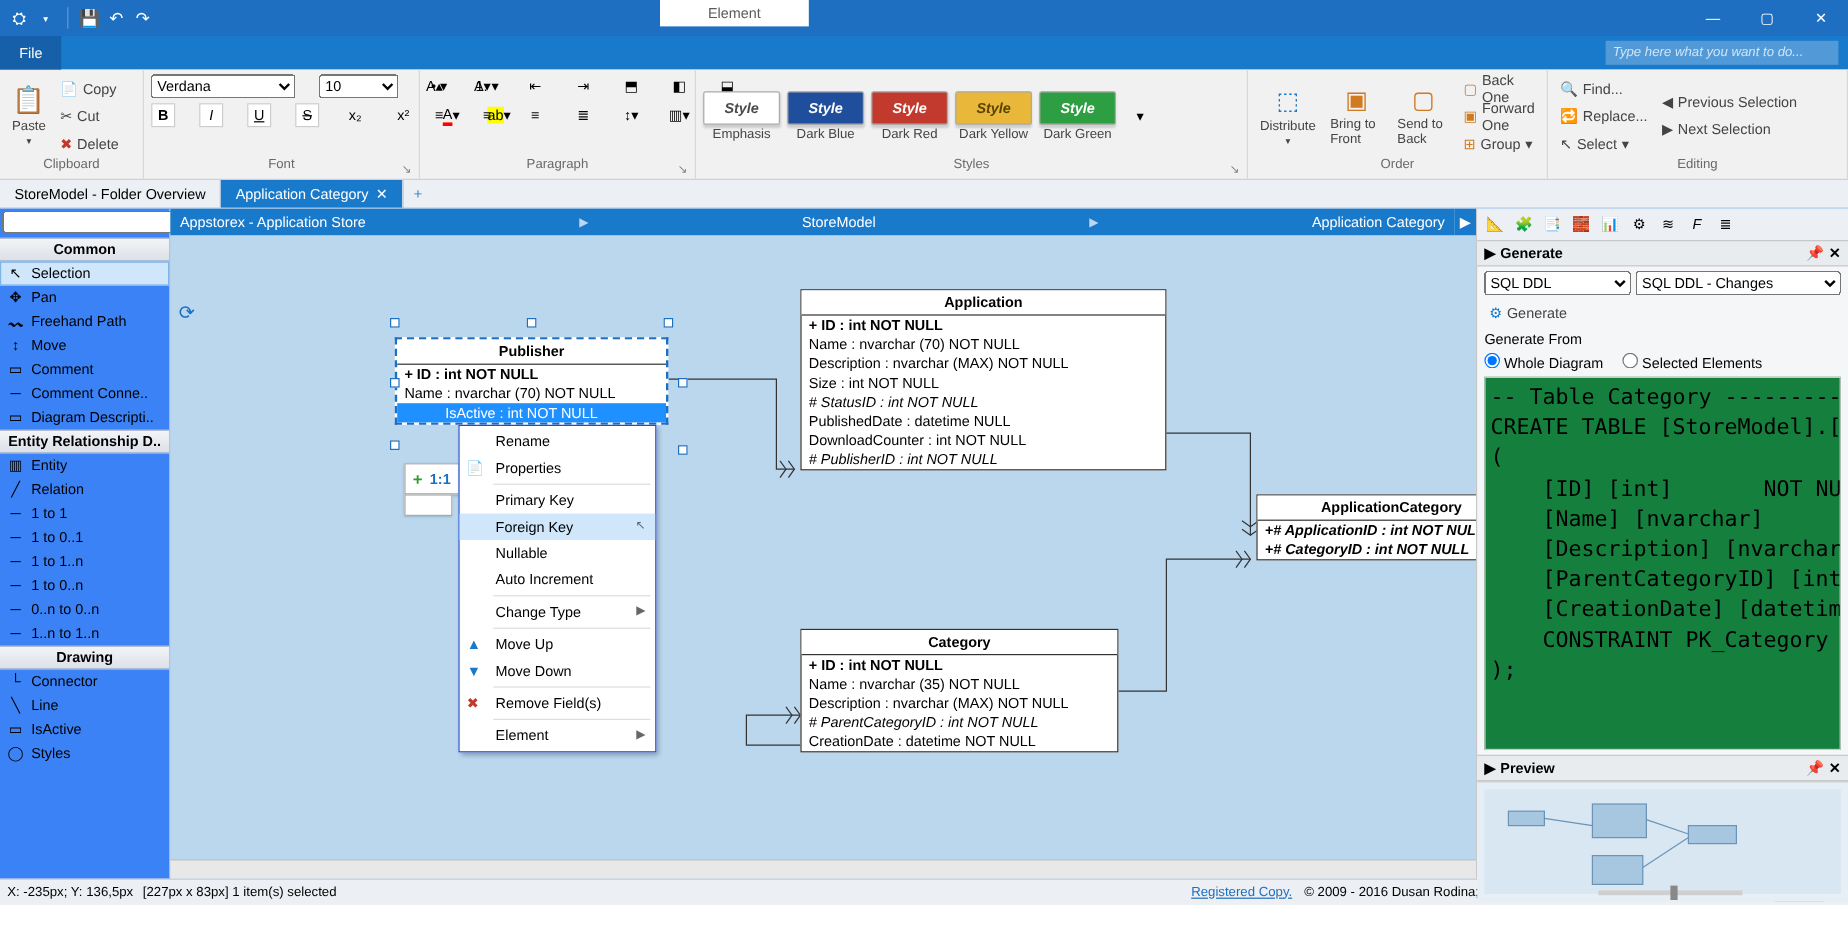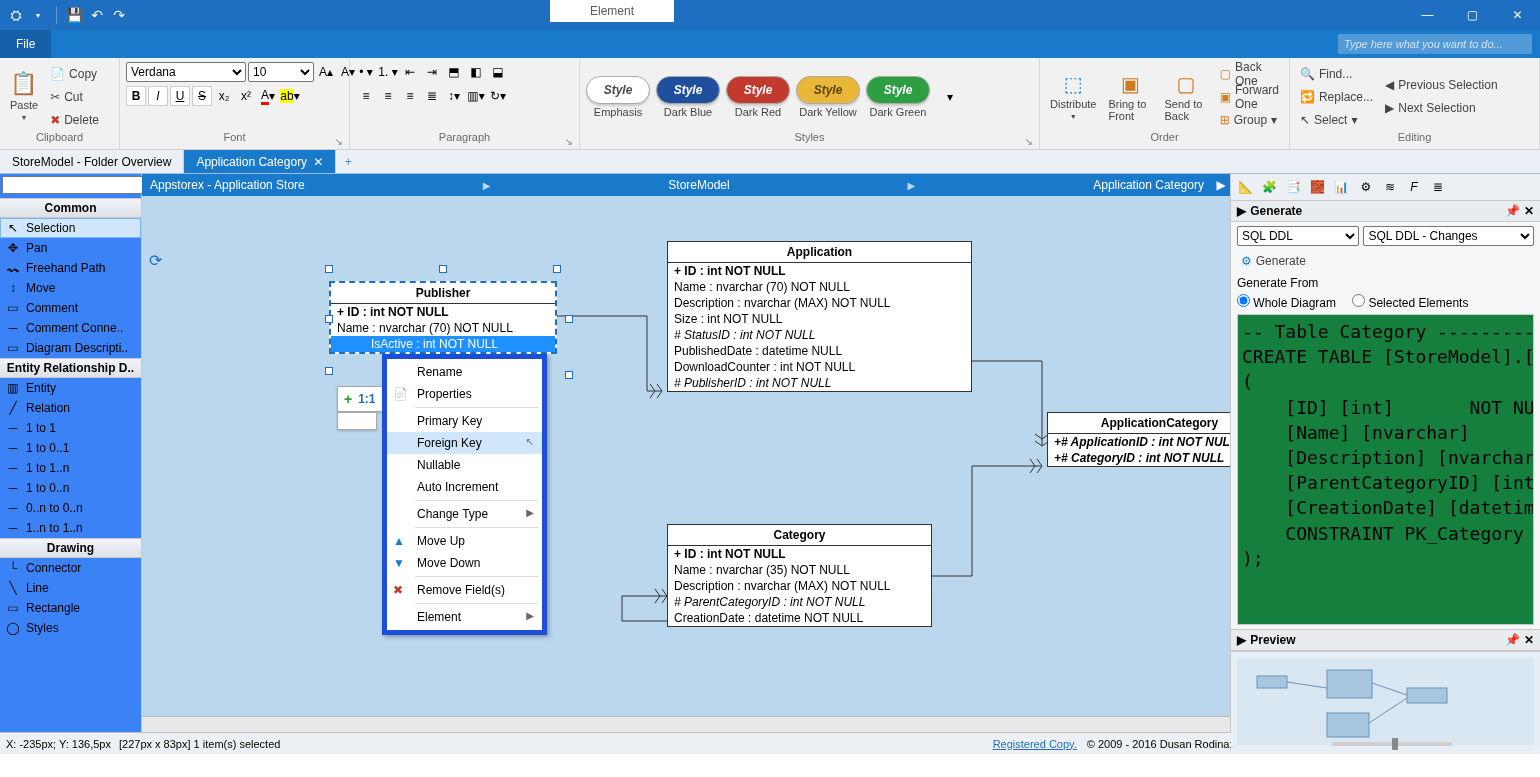--- a/index.html
+++ b/index.html
@@ -25,25 +25,25 @@
 .menurow .search input::placeholder { color: #cfe4f7; font-style: italic; }
 
 
 .ribbon { background: #f1f1f1; border-bottom: 1px solid #d0d0d0; height: 92px; display: flex; }
 .rgroup { border-right: 1px solid #d8d8d8; padding: 4px 6px 2px; display: flex; flex-direction: column; }
 .rgroup .body { flex: 1; display: flex; align-items: center; gap: 4px; }
 .rgroup .label { text-align: center; font-size: 11px; color: #6a6a6a; height: 16px; position: relative; }
 .rgroup .launcher { position: absolute; right: 0; bottom: 0; font-size: 10px; color: #888; cursor: pointer; }
 .rbtn-sm { height: 22px; padding: 0 4px; display: flex; align-items: center; gap: 4px; cursor: pointer; font-size: 12px; color: #444; }
 .vstack { display: flex; flex-direction: column; gap: 1px; }
-.hstack { display: flex; align-items: center; gap: 2px; }
+.hstack { display: flex; align-items: center; gap: 20px; }
 .big-btn { display: flex; flex-direction: column; align-items: center; gap: 2px; cursor: pointer; padding: 2px 4px; font-size: 11px; color: #444; }
 .styles-wrap { display: flex; gap: 6px; }
 .stylebox { display: flex; flex-direction: column; align-items: center; gap: 2px; cursor: pointer; }
-.stylebox .chip { width: 64px; height: 28px; border: 1px solid #aaa; border-radius: 14px; display: flex; align-items: center; justify-content: center; font-weight: bold; font-style: italic; font-size: 12px; box-shadow: 0 2px 2px rgba(0,0,0,0.15); }
+.stylebox .chip { width: 64px; height: 28px; border: 1px solid #aaa; border-radius: 2px; display: flex; align-items: center; justify-content: center; font-weight: bold; font-style: italic; font-size: 12px; box-shadow: 0 2px 2px rgba(0,0,0,0.15); }
 .stylebox .caption { font-size: 11px; color: #444; }
 select.fontname { width: 120px; height: 20px; font-size: 12px; }
 select.fontsize { width: 66px; height: 20px; font-size: 12px; }
 .sq { width: 20px; height: 20px; border: 1px solid #ccc; display: inline-flex; align-items: center; justify-content: center; font-size: 12px; cursor: pointer; background: #fff; }
 .sq.noborder { border: none; background: transparent; }
 
 
 .doctabs { background: #eceff3; height: 24px; display: flex; align-items: stretch; border-bottom: 1px solid #9cc0e3; }
 .doctab { padding: 0 12px; display: flex; align-items: center; gap: 6px; font-size: 12px; border-right: 1px solid #c7d4e0; cursor: pointer; }
 .doctab.active { background: #1979ca; color: #fff; }
@@ -74,21 +74,21 @@
 
 .entity { position: absolute; background: #fff; border: 1px solid #333; font-family: Verdana, sans-serif; font-size: 12px; }
 .entity .ehdr { background: #fff; border-bottom: 1px solid #333; text-align: center; font-weight: bold; padding: 3px 4px; }
 .entity .erow { padding: 1px 6px; white-space: nowrap; }
 .entity.selected { border: 2px dashed #1e6fc1; }
 .entity .erow.selrow { background: #1e90ff; color: #fff; padding-left: 40px; }
 .handle { position: absolute; width: 8px; height: 8px; background: #fff; border: 1px solid #1e6fc1; }
 .quickbox { position: absolute; background: #fff; border: 1px solid #aaa; padding: 4px 6px; display: flex; gap: 6px; align-items: center; box-shadow: 0 1px 2px rgba(0,0,0,0.2); }
 
 
-.ctxmenu { position: absolute; background: #fff; border: 5px solid #1d4ed8; box-shadow: 2px 2px 4px rgba(0,0,0,0.3); padding: 2px 0; min-width: 160px; z-index: 100; }
+.ctxmenu { position: absolute; background: #fff; border: 1px solid #1d4ed8; box-shadow: 2px 2px 4px rgba(0,0,0,0.3); padding: 2px 0; min-width: 160px; z-index: 100; }
 .ctxmenu .ctxitem { padding: 4px 30px 4px 30px; cursor: pointer; position: relative; font-size: 12px; }
 .ctxmenu .ctxitem:hover, .ctxmenu .ctxitem.hl { background: #cfe6fb; }
 .ctxmenu .ctxitem .arrow { position: absolute; right: 8px; font-size: 10px; color: #666; }
 .ctxmenu hr { margin: 2px 4px 2px 28px; border: none; border-top: 1px solid #ddd; }
 .ctxicon { position: absolute; left: 6px; top: 4px; width: 16px; height: 16px; }
 
 
 .connectors { position: absolute; inset: 0; pointer-events: none; }
 
 
@@ -399,21 +399,21 @@
         <div class="tool">
           <span class="ticon">└</span>
           <span>Connector</span>
         </div>
         <div class="tool">
           <span class="ticon">╲</span>
           <span>Line</span>
         </div>
         <div class="tool">
           <span class="ticon">▭</span>
-          <span>Rectangle</span>
+          <span>IsActive</span>
         </div>
         <div class="tool">
           <span class="ticon">◯</span>
           <span>Styles</span>
         </div>
       </div>
   </div>
 
   <div class="canvas-wrap">
     <div class="bc-row">

